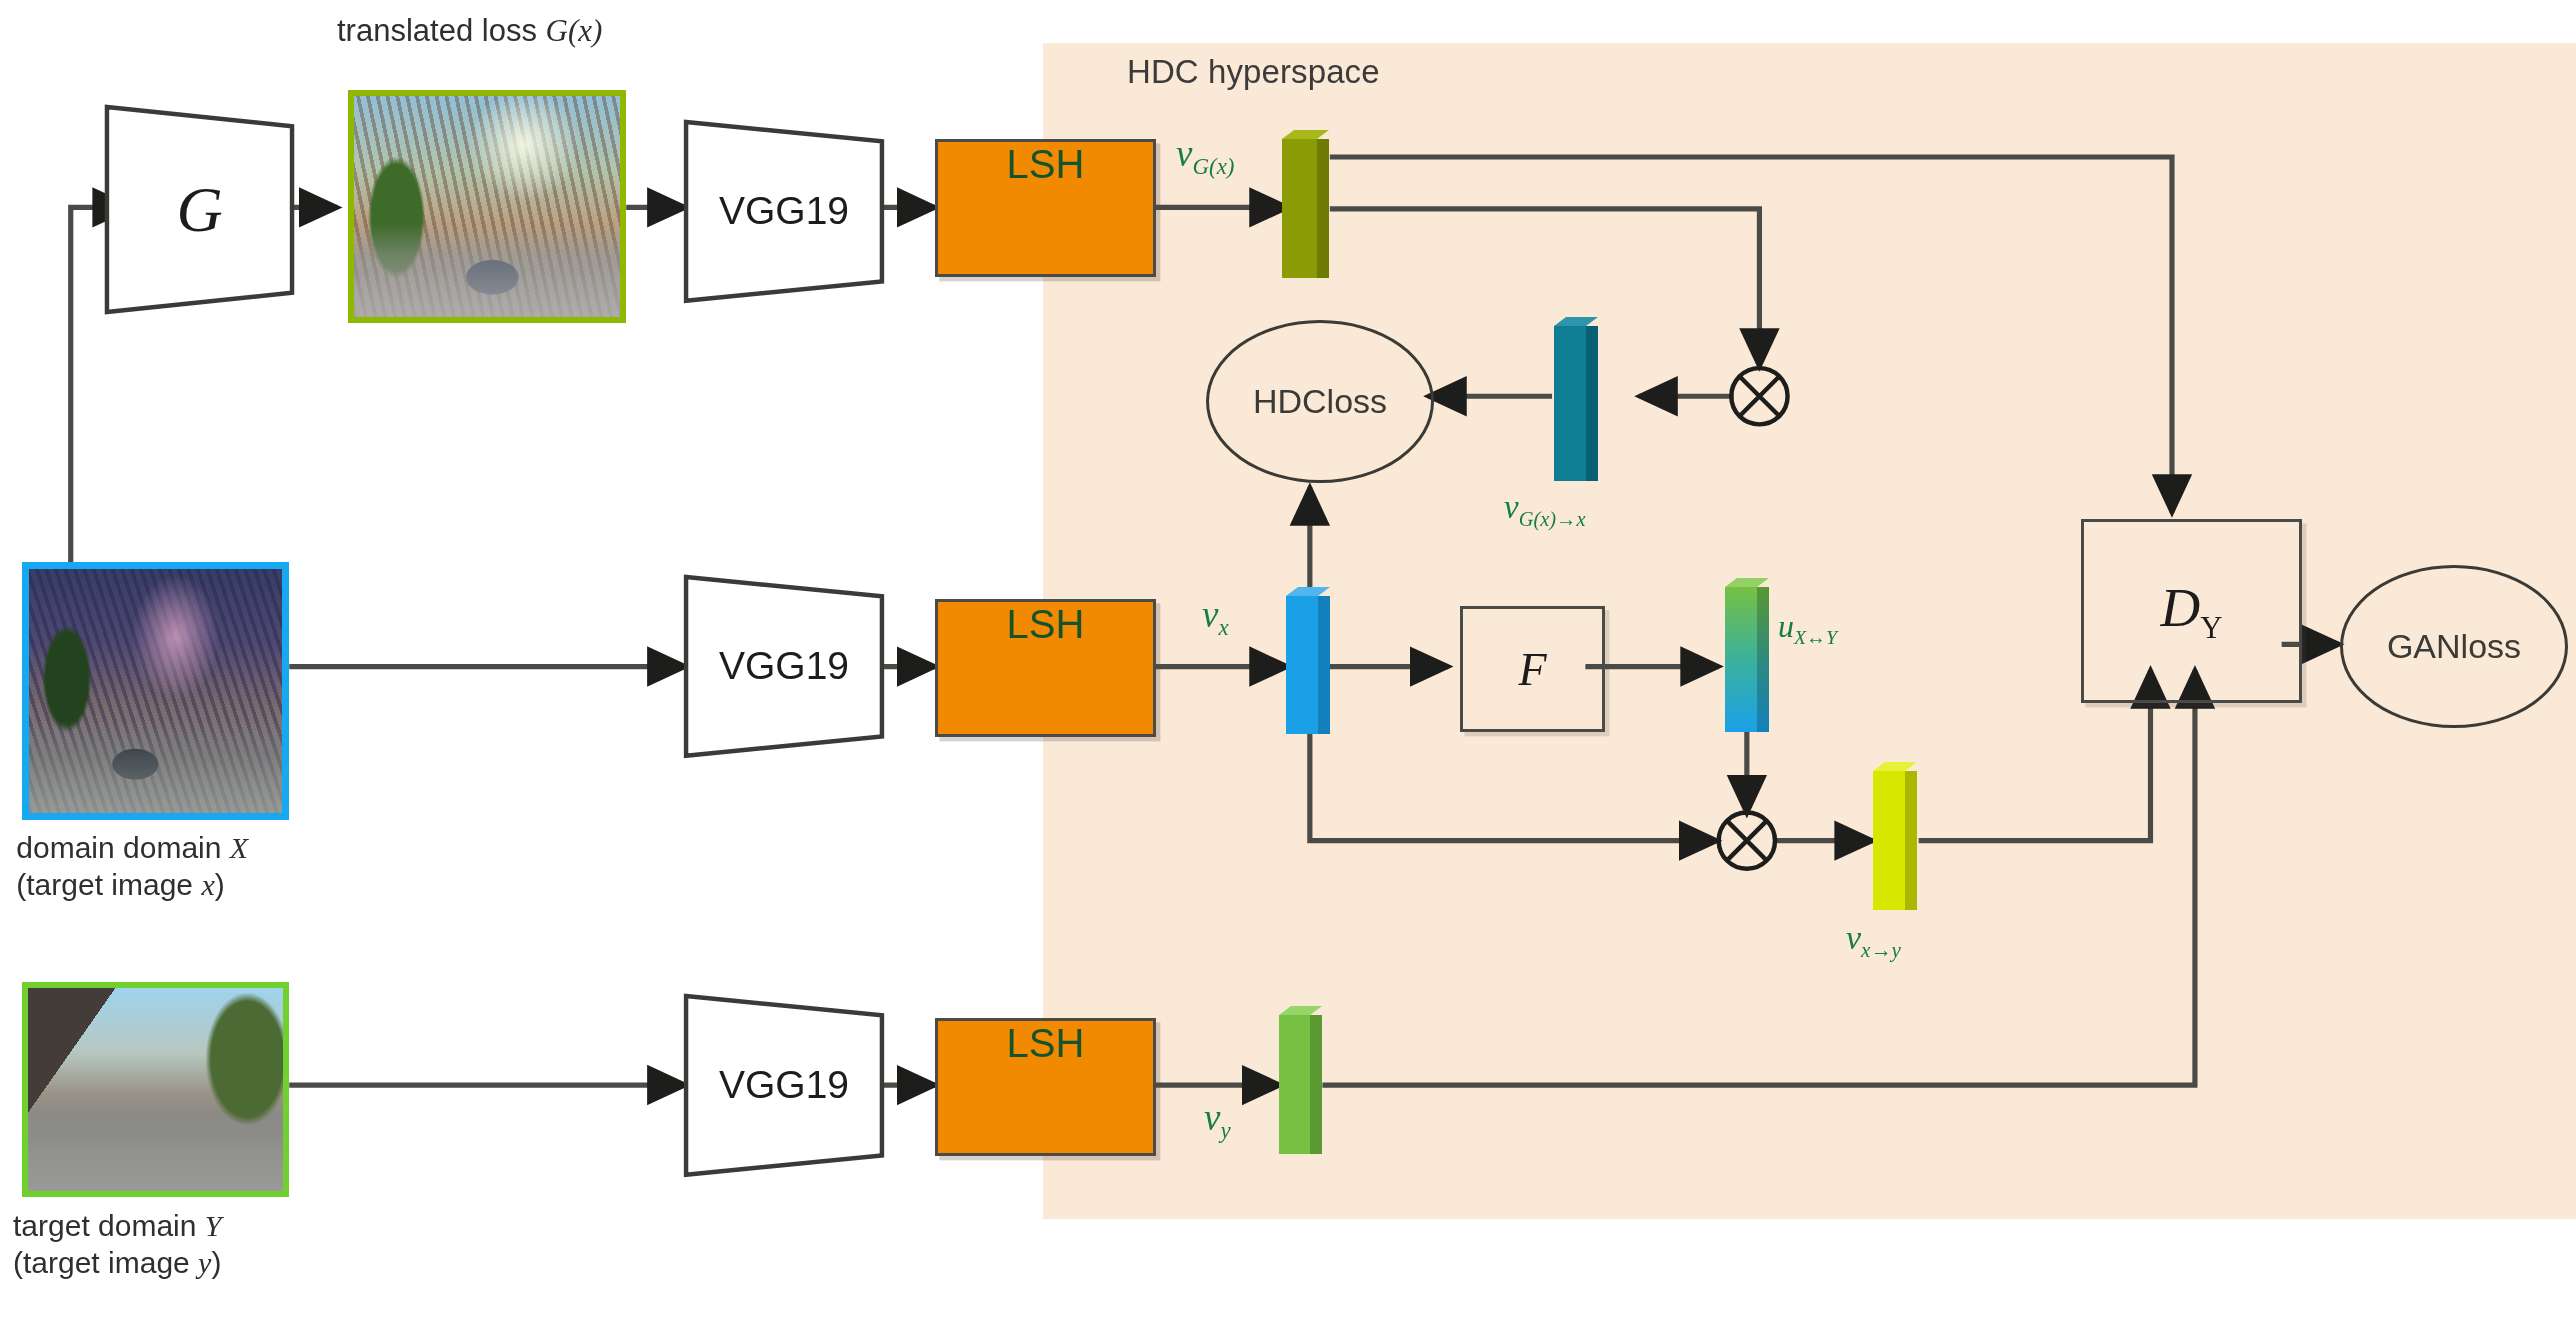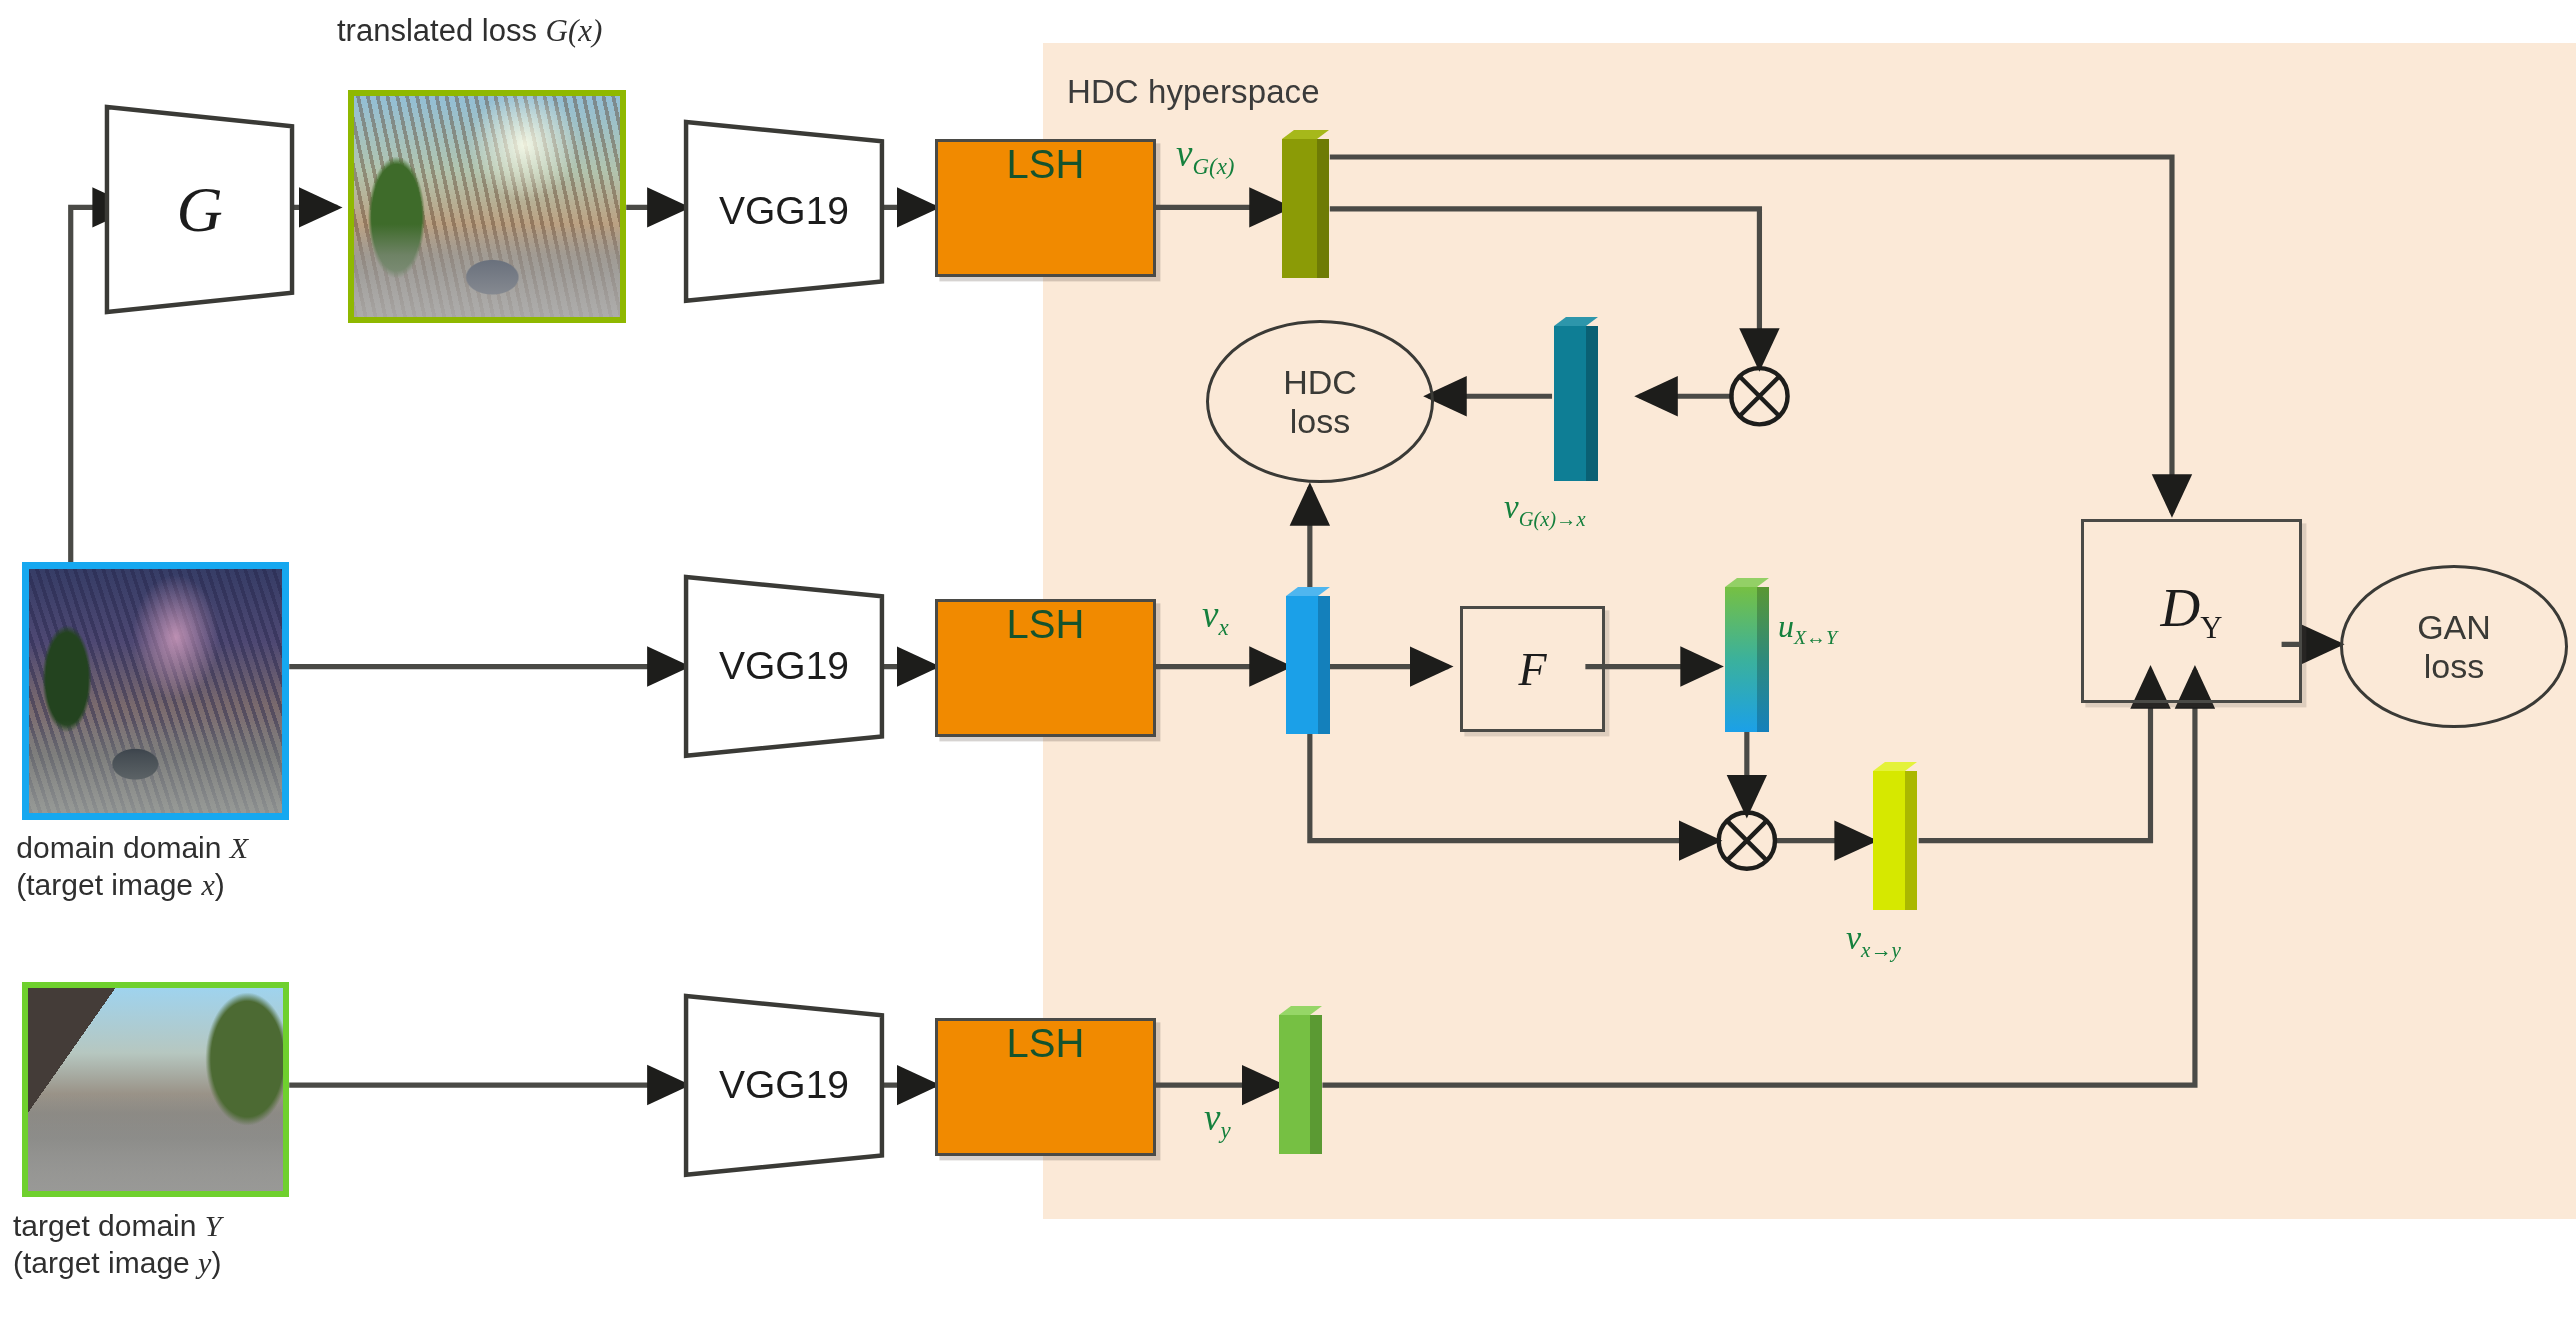--- a/index.html
+++ b/index.html
@@ -9,24 +9,23 @@
     width:2576px;height:1328px;overflow:hidden;position:relative;
   }
   #stage{position:absolute;left:0;top:0;width:2576px;height:1328px;background:#fff;}
 
   
   .hyperspace{
     position:absolute;left:1043px;top:43px;width:1533px;height:1176px;
     background:#fbe9d7;
   }
   .hyperspace-label{
-    position:absolute;left:1067px;top:53px;
+    position:absolute;left:1127px;top:53px;
     font-size:33px;color:#3b3b3b;letter-spacing:0.1px;
     white-space:nowrap;
-    margin-top:20px;
   }
 
   
   #wires{position:absolute;left:0;top:0;width:2576px;height:1328px;pointer-events:none;}
 
   
   .trap{position:absolute;}
   .trap svg{display:block;overflow:visible;}
   .trap .tlabel{
     position:absolute;left:0;top:0;width:100%;height:100%;
@@ -47,21 +46,21 @@
   .rectbox{
     position:absolute;background:transparent;border:3px solid #4a4a46;
     box-shadow:4.4px 4.4px 0 rgba(90,80,70,.18);
     display:flex;align-items:center;justify-content:center;
     font-family:"Liberation Serif",serif;font-style:italic;color:#1c1c1c;margin-left:14px;
   }
 
   
   .ellipse{
     position:absolute;border:3px solid #3a3a36;border-radius:50%;
-    display:flex;flex-direction:column;align-items:center;justify-content:center;
+    display:flex;flex-direction:row;align-items:center;justify-content:center;
     font-size:34px;color:#3a3a36;line-height:1.12;background:transparent;
   }
 
   
   .bar{position:absolute;}
   .bar .face{position:absolute;left:0;top:9px;width:calc(100% - 12px);height:calc(100% - 9px);}
   .bar .side{position:absolute;right:0;top:9px;width:12px;height:calc(100% - 9px);}
   .bar .top{position:absolute;left:0;top:0;width:100%;height:9px;
             clip-path:polygon(0 100%, 12px 0, 100% 0, calc(100% - 12px) 100%);}
 

